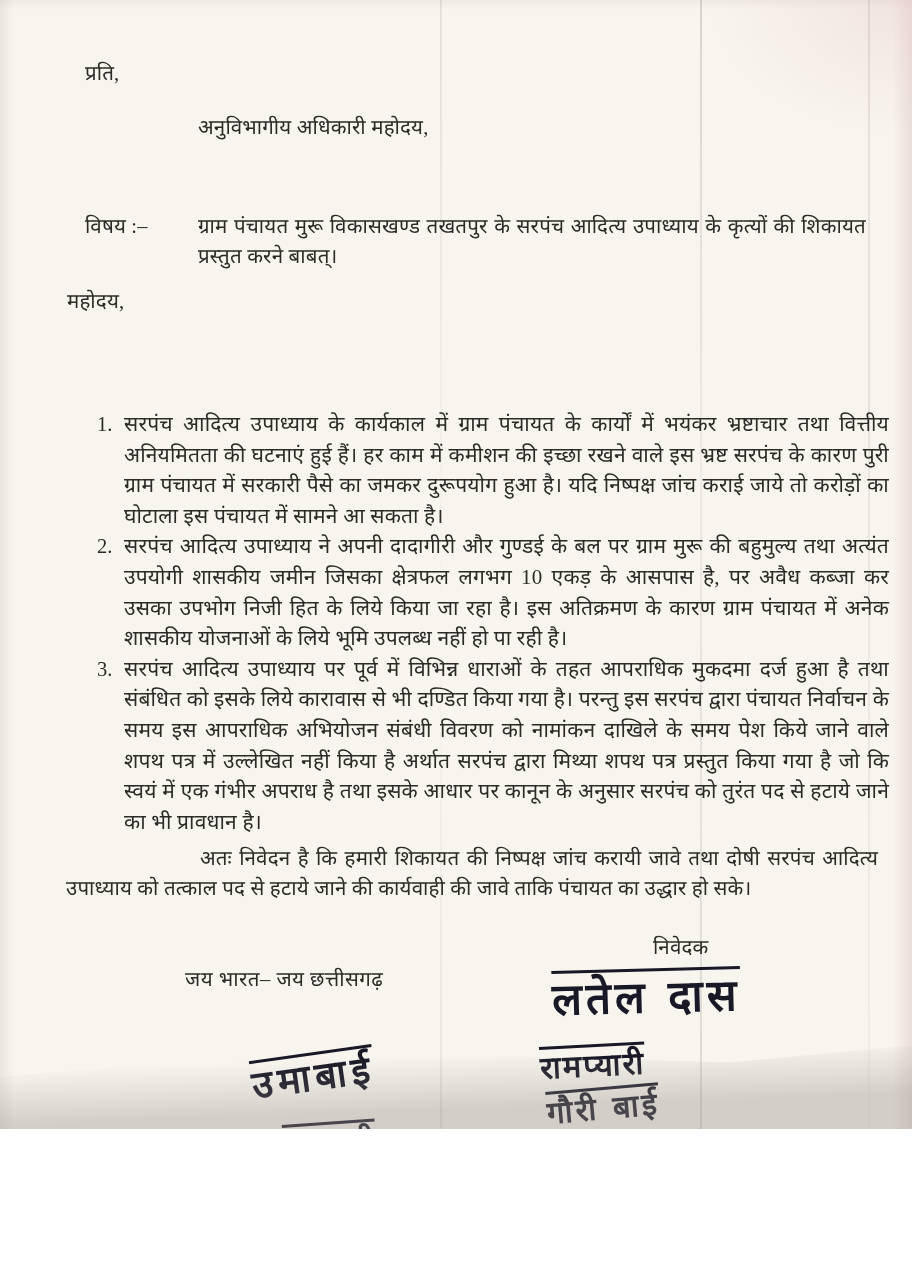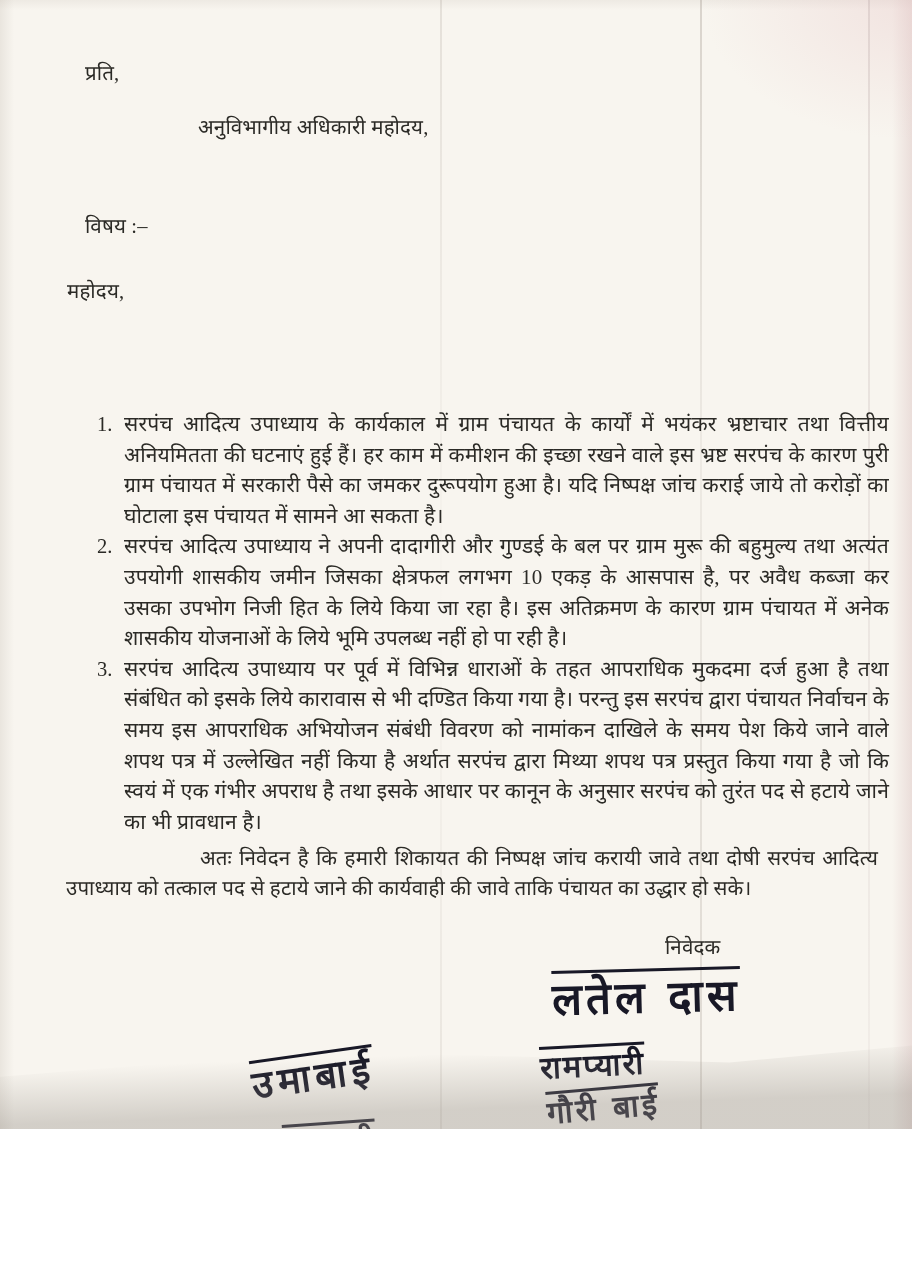--- a/index.html
+++ b/index.html
@@ -69,43 +69,45 @@
 
   <div class="fold f1"></div>
   <div class="fold f2"></div>
   <div class="fold f3"></div>
 
   <div class="txt" style="left:85px; top:58px;">प्रति,</div>
 
   <div class="txt" style="left:198px; top:112px;">अनुविभागीय अधिकारी महोदय,</div>
 
   <div class="txt" style="left:85px; top:211px;text-align:right;">विषय :–</div>
+  <div class="txt justify" style="left:198px; top:211px; width:668px;">ग्राम पंचायत मुरू विकासखण्ड तखतपुर के सरपंच आदित्य उपाध्याय के कृत्यों की शिकायत प्रस्तुत करने बाबत्।</div>
 
-  <div class="txt" style="left:67px; top:276px;">महोदय,</div>
+  <div class="txt" style="left:67px; top:286px;">महोदय,</div>
 
 
   <div class="points">
     <div class="point">
       <span class="num">1.</span>
       <span class="ptext">सरपंच आदित्य उपाध्याय के कार्यकाल में ग्राम पंचायत के कार्यों में भयंकर भ्रष्टाचार तथा वित्तीय अनियमितता की घटनाएं हुई हैं। हर काम में कमीशन की इच्छा रखने वाले इस भ्रष्ट सरपंच के कारण पुरी ग्राम पंचायत में सरकारी पैसे का जमकर दुरूपयोग हुआ है। यदि निष्पक्ष जांच कराई जाये तो करोड़ों का घोटाला इस पंचायत में सामने आ सकता है।</span>
     </div>
     <div class="point">
       <span class="num">2.</span>
       <span class="ptext">सरपंच आदित्य उपाध्याय ने अपनी दादागीरी और गुण्डई के बल पर ग्राम मुरू की बहुमुल्य तथा अत्यंत उपयोगी शासकीय जमीन जिसका क्षेत्रफल लगभग 10 एकड़ के आसपास है, पर अवैध कब्जा कर उसका उपभोग निजी हित के लिये किया जा रहा है। इस अतिक्रमण के कारण ग्राम पंचायत में अनेक शासकीय योजनाओं के लिये भूमि उपलब्ध नहीं हो पा रही है।</span>
     </div>
     <div class="point">
       <span class="num">3.</span>
       <span class="ptext">सरपंच आदित्य उपाध्याय पर पूर्व में विभिन्न धाराओं के तहत आपराधिक मुकदमा दर्ज हुआ है तथा संबंधित को इसके लिये कारावास से भी दण्डित किया गया है। परन्तु इस सरपंच द्वारा पंचायत निर्वाचन के समय इस आपराधिक अभियोजन संबंधी विवरण को नामांकन दाखिले के समय पेश किये जाने वाले शपथ पत्र में उल्लेखित नहीं किया है अर्थात सरपंच द्वारा मिथ्या शपथ पत्र प्रस्तुत किया गया है जो कि स्वयं में एक गंभीर अपराध है तथा इसके आधार पर कानून के अनुसार सरपंच को तुरंत पद से हटाये जाने का भी प्रावधान है।</span>
     </div>
   </div>
 
   <div class="txt justify indent" style="left:66px; top:843px; width:812px;">अतः निवेदन है कि हमारी शिकायत की निष्पक्ष जांच करायी जावे तथा दोषी सरपंच आदित्य उपाध्याय को तत्काल पद से हटाये जाने की कार्यवाही की जावे ताकि पंचायत का उद्धार हो सके।</div>
 
-  <div class="txt" style="left:653px; top:932px;margin-left:12px;">निवेदक</div>
+  <div class="txt" style="left:653px; top:932px;">निवेदक</div>
 
+  <div class="txt" style="left:185px; top:964px; letter-spacing:0.5px;">जय भारत– जय छत्तीसगढ़</div>
 
   <div class="sig sig-latel">लतेल दास</div>
   <div class="sig sig-umabai">उमाबाई</div>
   <div class="sig sig-saraswati">सरस्वती</div>
   <div class="sig sig-rampyari">रामप्यारी</div>
   <div class="sig sig-gauribai">गौरी बाई</div>
   <div class="sig sig-sanana">सनाना</div>
   <div class="sig sig-punit">Punit</div>
 
   <div class="bottom-shadow"></div>

